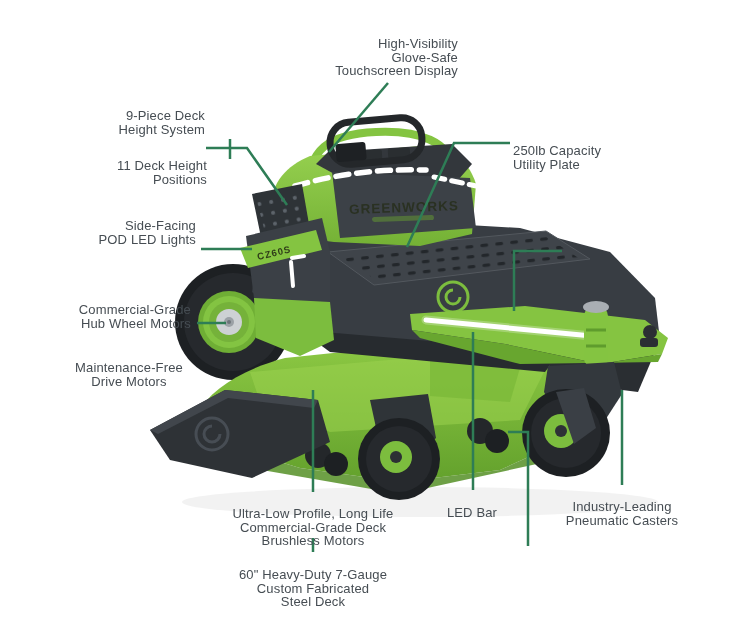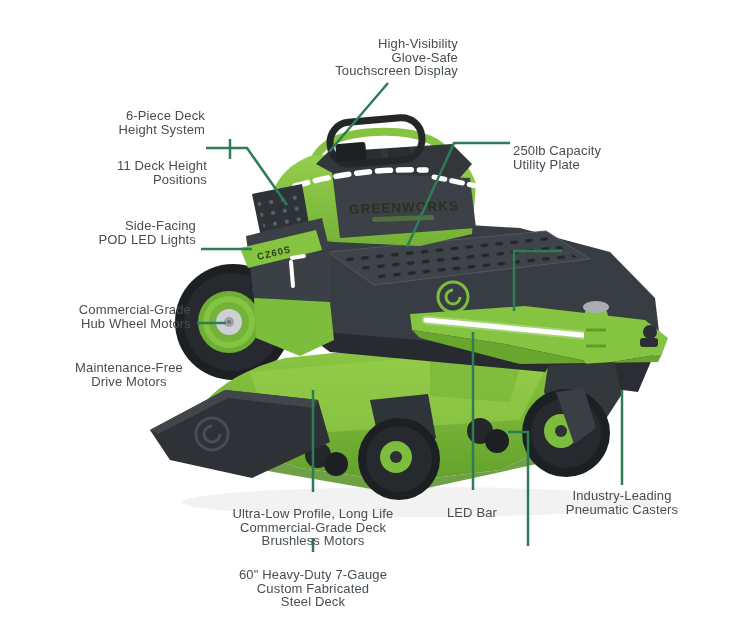--- a/index.html
+++ b/index.html
@@ -167,21 +167,21 @@
     <line x1="313" y1="538" x2="313" y2="552"></line>
     <line x1="473" y1="332" x2="473" y2="490"></line>
     <polyline points="508,432 528,432 528,546"></polyline>
     <line x1="622" y1="390" x2="622" y2="485"></line>
   </svg>
 
   <div class="label align-right" style="right:292px;top:37px;">High-Visibility
 Glove-Safe
 Touchscreen Display</div>
 
-  <div class="label align-right" style="right:545px;top:109px;">6-Piece Deck
+  <div class="label align-right" style="right:545px;top:109px;">9-Piece Deck
 Height System</div>
 
   <div class="label align-right" style="right:543px;top:159px;">11 Deck Height
 Positions</div>
 
   <div class="label align-left" style="left:513px;top:144px;">250lb Capacity
 Utility Plate</div>
 
   <div class="label align-right" style="right:554px;top:219px;">Side-Facing
 POD LED Lights</div>
@@ -197,16 +197,16 @@
 Commercial-Grade Deck
 Brushless Motors</div>
 
   <div class="label align-center" style="left:213px;top:556px;width:200px;">60" Heavy-Duty 7-Gauge
 Custom Fabricated
 Steel Deck</div>
 
   <div class="label align-center" style="left:422px;top:494px;width:100px;">LED Bar</div>
 
 
-  <div class="label align-center" style="left:522px;top:477px;width:200px;">Industry-Leading
+  <div class="label align-center" style="left:522px;top:488px;width:200px;">Industry-Leading
 Pneumatic Casters</div>
 
 </div>
 
 </body></html>

